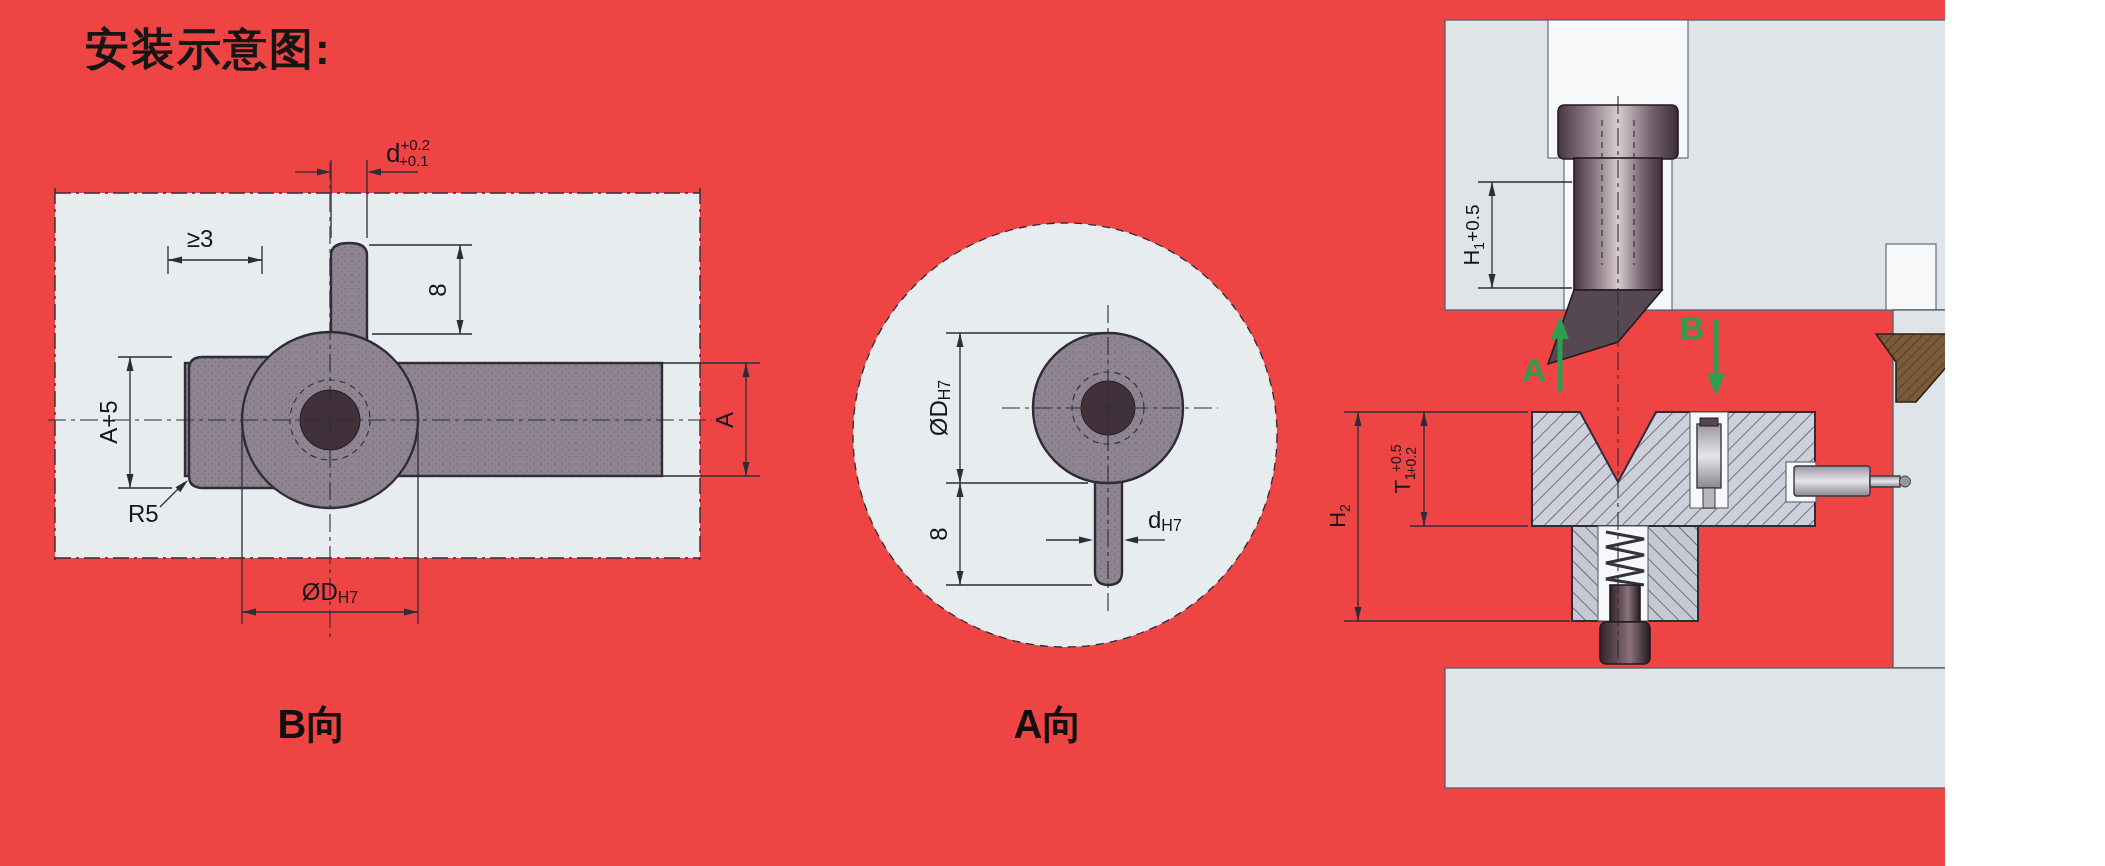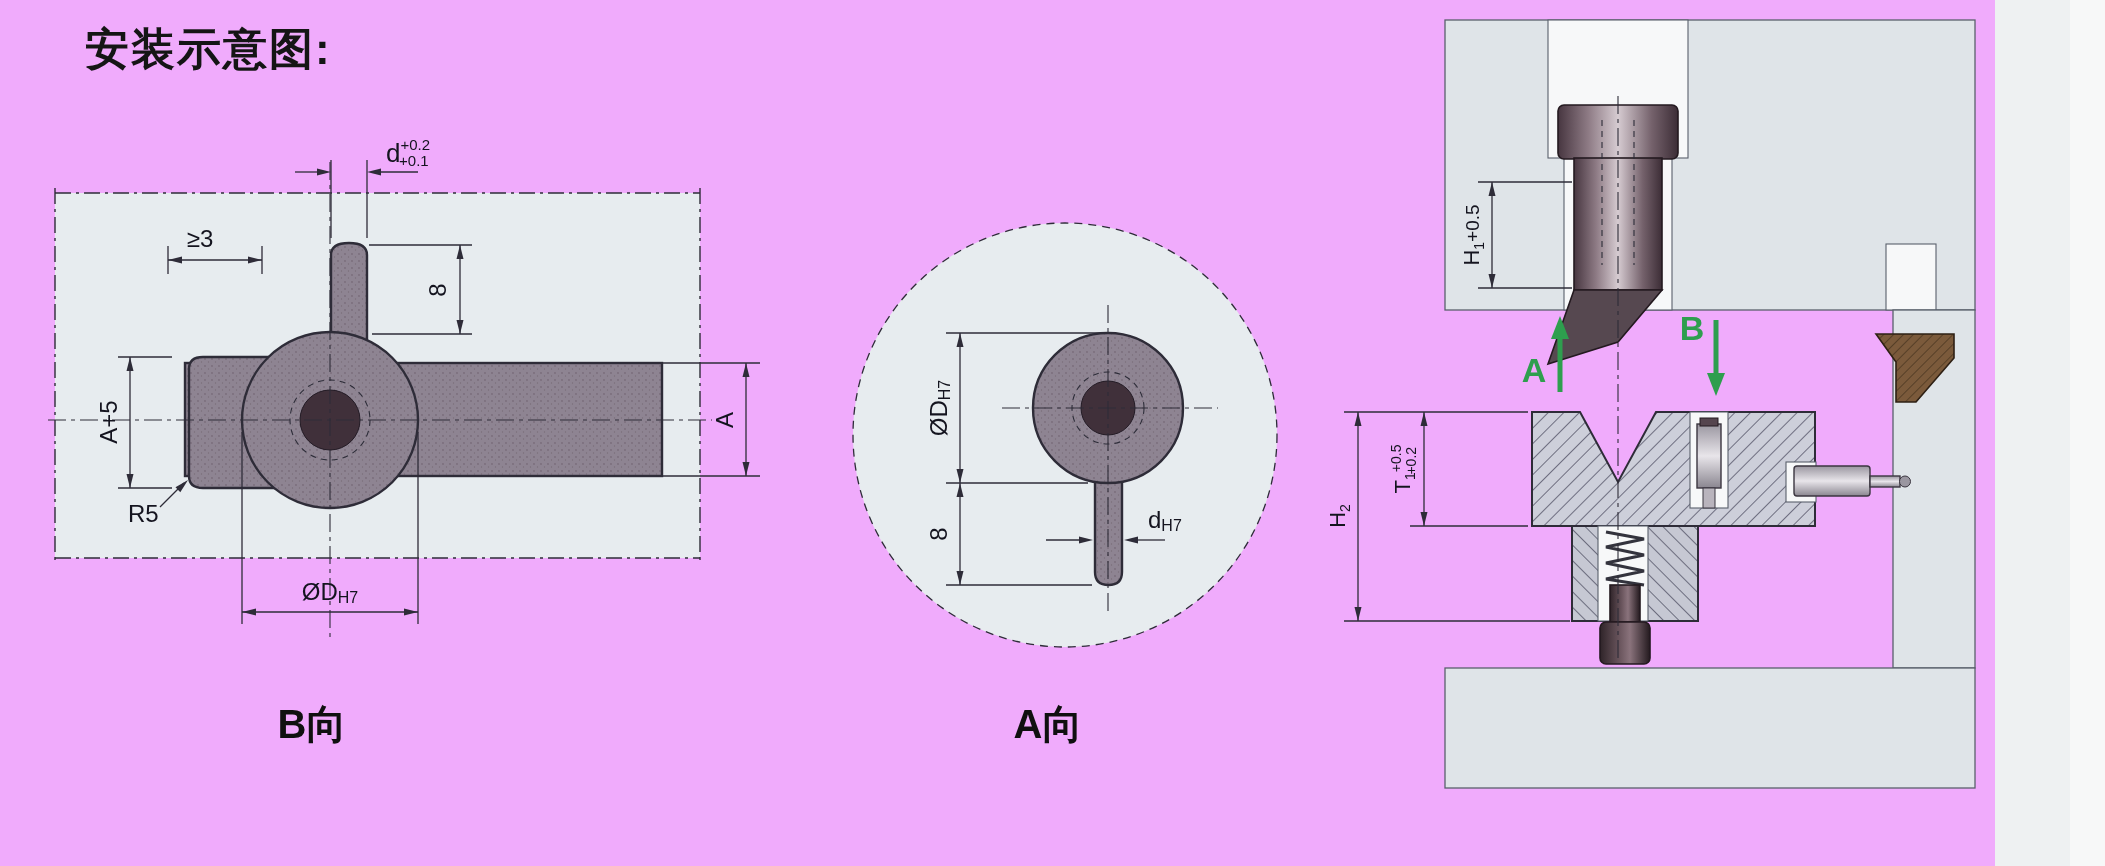--- a/index.html
+++ b/index.html
@@ -1,16 +1,16 @@
 <!DOCTYPE html>
 <html style="--line: #2e2c38; --part: #8e8492; --part-dark: #40303a; --tint: #e7ecef; --panel: #dfe4e8; --hatch-bg: #cdcfda; --hatch-line: #4e4e62; --green: #2e9e4e;"><head>
 <meta charset="utf-8">
 <style>
   html,body{margin:0;padding:0;background:#ffffff;}
-  .stage{position:relative;width:2105px;height:866px;background:#f0abfc;overflow:hidden;
+  .stage{position:relative;width:1945px;height:866px;background:#ef4444;overflow:hidden;
          font-family:"Liberation Sans",sans-serif;}
   .title{position:absolute;left:85px;top:20px;font-size:44px;font-weight:bold;color:#151515;letter-spacing:2px;}
   .stage > svg{position:absolute;left:0;top:0;}
 
   
   .dim{stroke:var(--line);stroke-width:1.3;fill:none}
   .ah{fill:var(--line)}
   .dt{font-family:"Liberation Sans",sans-serif;font-size:24px;fill:#14141f}
   .fit{font-size:16px}
   .tol{font-size:15px}

